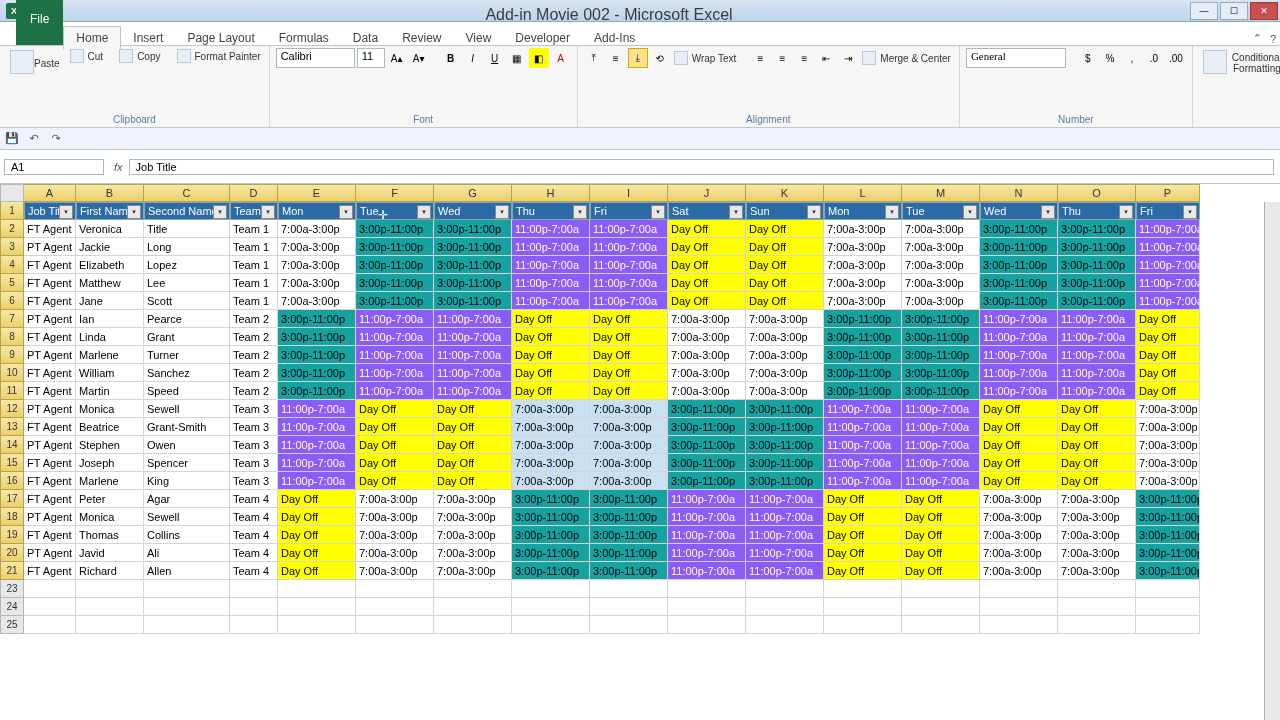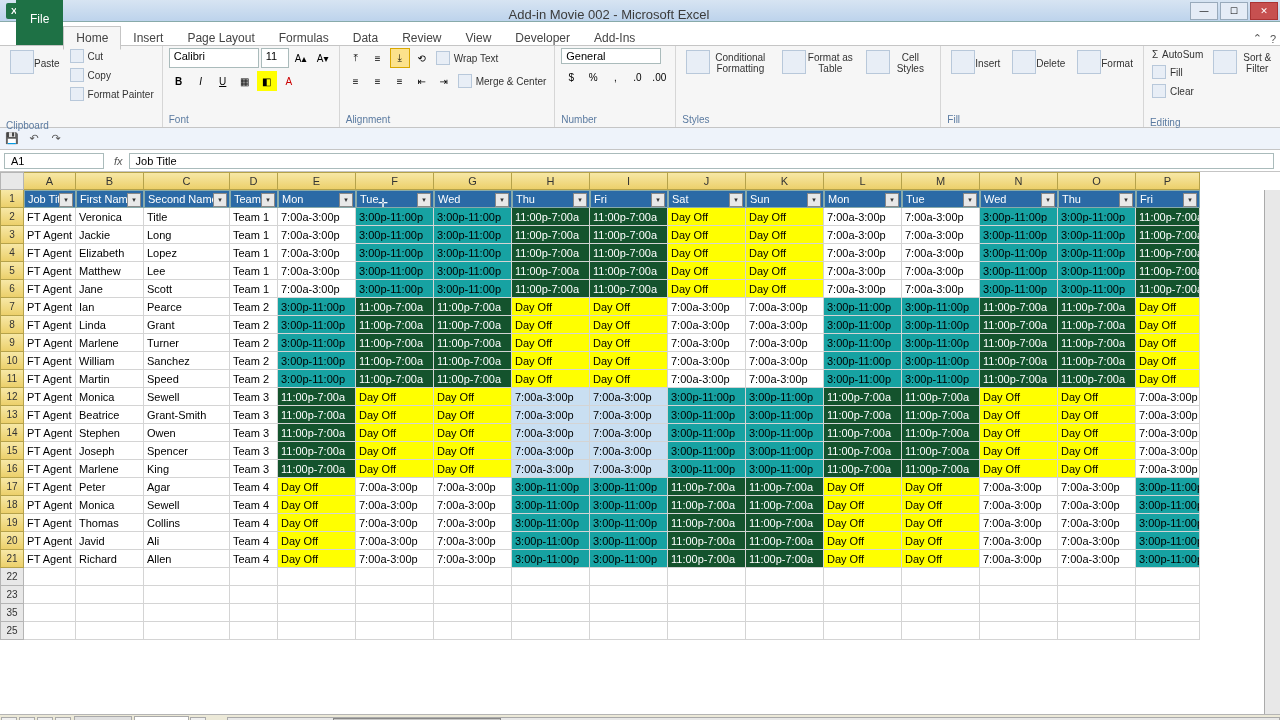--- a/index.html
+++ b/index.html
@@ -1,74 +1,74 @@
 <!DOCTYPE html>
 <html><head>
 <meta charset="utf-8">
 <style>
 * { margin: 0; padding: 0; box-sizing: border-box; }
 body { font-family: "Segoe UI", Tahoma, sans-serif; font-size: 11px; background: #fff; overflow: hidden; width: 1280px; height: 720px; }
 
 
 .titlebar { height: 22px; background: linear-gradient(#d7e4f2,#bdd3ec); display: flex; align-items: center; border-bottom: 1px solid #8aa; }
 .titlebar .excel-icon { width: 16px; height: 16px; margin: 0 6px; background: #217346; color: #fff; font-weight: bold; font-size: 9px; display: flex; align-items: center; justify-content: center; border-radius: 2px; }
-.titlebar .title { flex: 1; text-align: center; color: #3b3b3b; font-size: 13px; margin-top: 8px; }
+.titlebar .title { flex: 1; text-align: center; color: #3b3b3b; font-size: 16px; margin-top: 8px; }
 .titlebar .winbtn { width: 28px; height: 18px; margin-right: 2px; background: #e5ecf6; border: 1px solid #9ab; display: flex; align-items: center; justify-content: center; font-size: 9px; cursor: pointer; }
 .titlebar .close { background: #c75050; color: #fff; border-color: #a33; }
 
 
 .ribbon-tabs { height: 24px; background: #fff; display: flex; align-items: flex-end; border-bottom: 1px solid #c5c5c5; }
 .ribbon-tabs .file { background: #1e7145; color: #fff; padding: 19px 14px; font-size: 12px; cursor: pointer; margin-left: 16px; }
 .ribbon-tabs .tab { padding: 4px 12px; font-size: 12px; color: #444; cursor: pointer; }
 .ribbon-tabs .tab.active { background: #f6f6f6; border: 1px solid #c5c5c5; border-bottom: 1px solid #f6f6f6; margin-bottom: -1px; margin-top: 43px; }
 .ribbon-tabs .spacer { flex: 1; }
 .ribbon-tabs .help { padding: 0 4px; cursor: pointer; color: #555; }
 
 
 .ribbon { height: 82px; background: #f6f6f6; border-bottom: 1px solid #c5c5c5; display: flex; }
 .rgroup { border-right: 1px solid #d6d6d6; padding: 2px 6px; display: flex; flex-direction: column; justify-content: space-between; }
-.rgroup .label { text-align: left; font-size: 10px; color: #5a7aa0; margin-top: 18px; }
+.rgroup .label { text-align: center; font-size: 10px; color: #5a7aa0; margin-top: 18px; }
 .rgroup .body { flex: 1; display: flex; align-items: flex-start; gap: 4px; }
 .bigbtn { display: flex; flex-direction: row; align-items: center; justify-content: center; padding: 2px 4px; cursor: pointer; min-width: 40px; font-size: 10px; color: #333; }
 .bigbtn .ico { width: 24px; height: 24px; background: #e8eef6; border: 1px solid #b8c8da; margin-bottom: 2px; }
-.col { display: flex; flex-direction: column; gap: 3px; }
+.col { display: flex; gap: 12px; }
 .smallbtn { display: flex; align-items: center; gap: 4px; padding: 1px 2px; cursor: pointer; font-size: 10px; color: #333; white-space: nowrap; }
 .smallbtn .ico { width: 14px; height: 14px; background: #e8eef6; border: 1px solid #b8c8da; }
 .row { display: flex; gap: 2px; }
 .fontbox, .sizebox { border: 1px solid #abb; background: #fff; padding: 1px 4px; font-size: 11px; }
-.fontbox { width: 90px; } .sizebox { width: 28px; }
+.fontbox { width: 79px; } .sizebox { width: 28px; }
 .tbtn { width: 20px; height: 20px; border: 1px solid transparent; display: flex; align-items: center; justify-content: center; cursor: pointer; font-size: 10px; }
 .tbtn.sel { background: #fce28c; border-color: #d9a700; }
-.numfmt { border: 1px solid #abb; background: #fff; padding: 1px 4px; font-size: 11px; width: 100px; }
+.numfmt { border: 1px solid #abb; background: #fff; padding: 1px 4px; font-size: 11px; width: 100px; font-family: Liberation Serif, serif; }
 
 
 .qat { height: 22px; background: #eef3fa; border-bottom: 1px solid #c5c5c5; display: flex; align-items: center; padding: 0 4px; gap: 6px; }
 .qat .qbtn { width: 16px; height: 16px; cursor: pointer; color: #555; display: flex; align-items: center; justify-content: center; }
 
 
-.fbar { height: 22px; display: flex; align-items: center; border-bottom: 1px solid #c5c5c5; background: #fff; }
+.fbar { height: 34px; display: flex; align-items: center; border-bottom: 1px solid #c5c5c5; background: #fff; }
 .namebox { width: 100px; border: 1px solid #abb; margin: 0 4px; padding: 1px 6px; background: #fff; font-size: 11px; }
 .fxico { margin: 0 6px; font-style: italic; color: #555; }
 .fxinput { flex: 1; border: 1px solid #abb; padding: 1px 6px; margin-right: 6px; font-size: 11px; background: #fff; }
 
 
 .grid-wrap { position: relative; height: 542px; overflow: hidden; background: #fff; }
 .colheads { display: flex; height: 18px; position: sticky; top: 0; }
 .corner { width: 24px; background: #e8e8e8; border: 1px solid #b5b5b5; }
 .ch { background: linear-gradient(#f7e8a6,#ecd06b); border: 1px solid #b5a24a; border-left: none; display: flex; align-items: center; justify-content: center; font-size: 11px; color: #333; }
 .rowhead { width: 24px; background: linear-gradient(#f7e8a6,#ecd06b); border: 1px solid #b5a24a; border-top: none; display: flex; align-items: center; justify-content: center; font-size: 10px; color: #333; }
 .rowhead.plain { background: #e8e8e8; border-color: #b5b5b5; }
 .gridbody { position: relative; }
 .gr { display: flex; height: 18px; }
 .cell { border-right: 1px solid #d4d4d4; border-bottom: 1px solid #d4d4d4; padding: 0 3px; font-size: 11px; color: #000; overflow: hidden; white-space: nowrap; display: flex; align-items: center; }
 .hdr { background: #2b6aa6; color: #fff; border: 1px solid #8aa; position: relative; font-size: 11px; padding-right: 14px; }
 .hdr::after { content: "▾"; position: absolute; right: 2px; top: 2px; width: 12px; height: 12px; background: #e8e8e8; border: 1px solid #888; font-size: 7px; color: #333; display: flex; align-items: center; justify-content: center; }
 .bg-white { background: #fff; }
 .bg-teal { background: #17a2a2; }
-.bg-dteal { background: #14532d; color: #fff; }
+.bg-dteal { background: #8b5cf6; color: #fff; }
 .bg-yellow { background: #ffff00; }
 .bg-sel { background: #c9dff2; }
 
 
 .wA{width:52px}.wB{width:68px}.wC{width:86px}.wD{width:48px}.wE{width:78px}
 .wF{width:78px}.wG{width:78px}.wH{width:78px}.wI{width:78px}.wJ{width:78px}
 .wK{width:78px}.wL{width:78px}.wM{width:78px}.wN{width:78px}.wO{width:78px}
 .wP{width:64px}
 
 
@@ -693,59 +693,40 @@
         <div class="cell wI bg-teal">3:00p-11:00p</div>
         <div class="cell wJ bg-dteal">11:00p-7:00a</div>
         <div class="cell wK bg-dteal">11:00p-7:00a</div>
         <div class="cell wL bg-yellow">Day Off</div>
         <div class="cell wM bg-yellow">Day Off</div>
         <div class="cell wN bg-white">7:00a-3:00p</div>
         <div class="cell wO bg-white">7:00a-3:00p</div>
         <div class="cell wP bg-teal">3:00p-11:00p</div>
       </div>
       <div class="gr">
-        <div class="rowhead plain">22</div>
-        <div class="cell wA"></div>
-        <div class="cell wB"></div>
-        <div class="cell wC"></div>
-        <div class="cell wD"></div>
-        <div class="cell wE"></div>
-        <div class="cell wF"></div>
-        <div class="cell wG"></div>
-        <div class="cell wH"></div>
-        <div class="cell wI"></div>
-        <div class="cell wJ"></div>
-        <div class="cell wK"></div>
-        <div class="cell wL"></div>
-        <div class="cell wM"></div>
-        <div class="cell wN"></div>
-        <div class="cell wO"></div>
-        <div class="cell wP"></div>
-      </div>
-      <div class="gr">
         <div class="rowhead plain">23</div>
         <div class="cell wA"></div>
         <div class="cell wB"></div>
         <div class="cell wC"></div>
         <div class="cell wD"></div>
         <div class="cell wE"></div>
         <div class="cell wF"></div>
         <div class="cell wG"></div>
         <div class="cell wH"></div>
         <div class="cell wI"></div>
         <div class="cell wJ"></div>
         <div class="cell wK"></div>
         <div class="cell wL"></div>
         <div class="cell wM"></div>
         <div class="cell wN"></div>
         <div class="cell wO"></div>
         <div class="cell wP"></div>
       </div>
       <div class="gr">
-        <div class="rowhead plain">35</div>
+        <div class="rowhead plain">24</div>
         <div class="cell wA"></div>
         <div class="cell wB"></div>
         <div class="cell wC"></div>
         <div class="cell wD"></div>
         <div class="cell wE"></div>
         <div class="cell wF"></div>
         <div class="cell wG"></div>
         <div class="cell wH"></div>
         <div class="cell wI"></div>
         <div class="cell wJ"></div>

